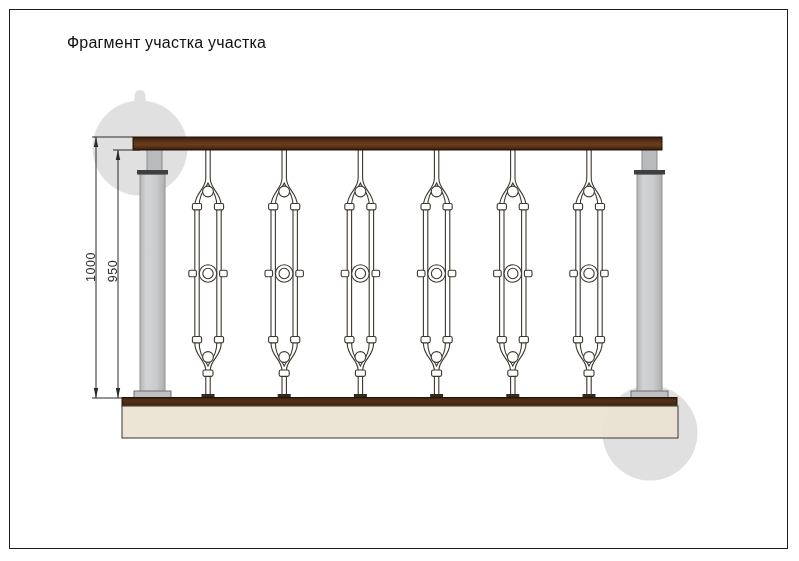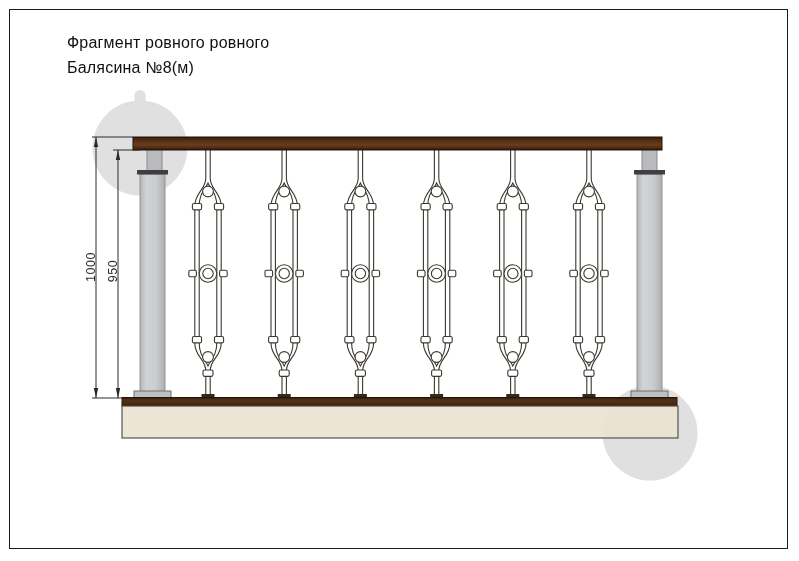--- a/index.html
+++ b/index.html
@@ -16,22 +16,21 @@
   .wm{opacity:.5;}
   .wm *{fill:var(--wm,#c2c2c2);}
 </style>
 </head>
 <body>
 
 <div id="stage">
   <div id="frame"></div>
 
   <div id="title">
-    <div>Фрагмент ровного ровного</div>
-    <div>Балясина №8(м)</div>
+    <div>Фрагмент участка участка</div>
   </div>
 
   <svg id="drawing" width="799" height="561" viewBox="0 0 799 561" xmlns="http://www.w3.org/2000/svg">
     <defs>
       <linearGradient id="railGrad" x1="0" y1="0" x2="0" y2="1">
         <stop offset="0" stop-color="#2e1a0c"></stop>
         <stop offset="0.18" stop-color="#4b2a14"></stop>
         <stop offset="0.42" stop-color="#603519"></stop>
         <stop offset="0.6" stop-color="#6b3c1e"></stop>
         <stop offset="0.82" stop-color="#512d15"></stop>

